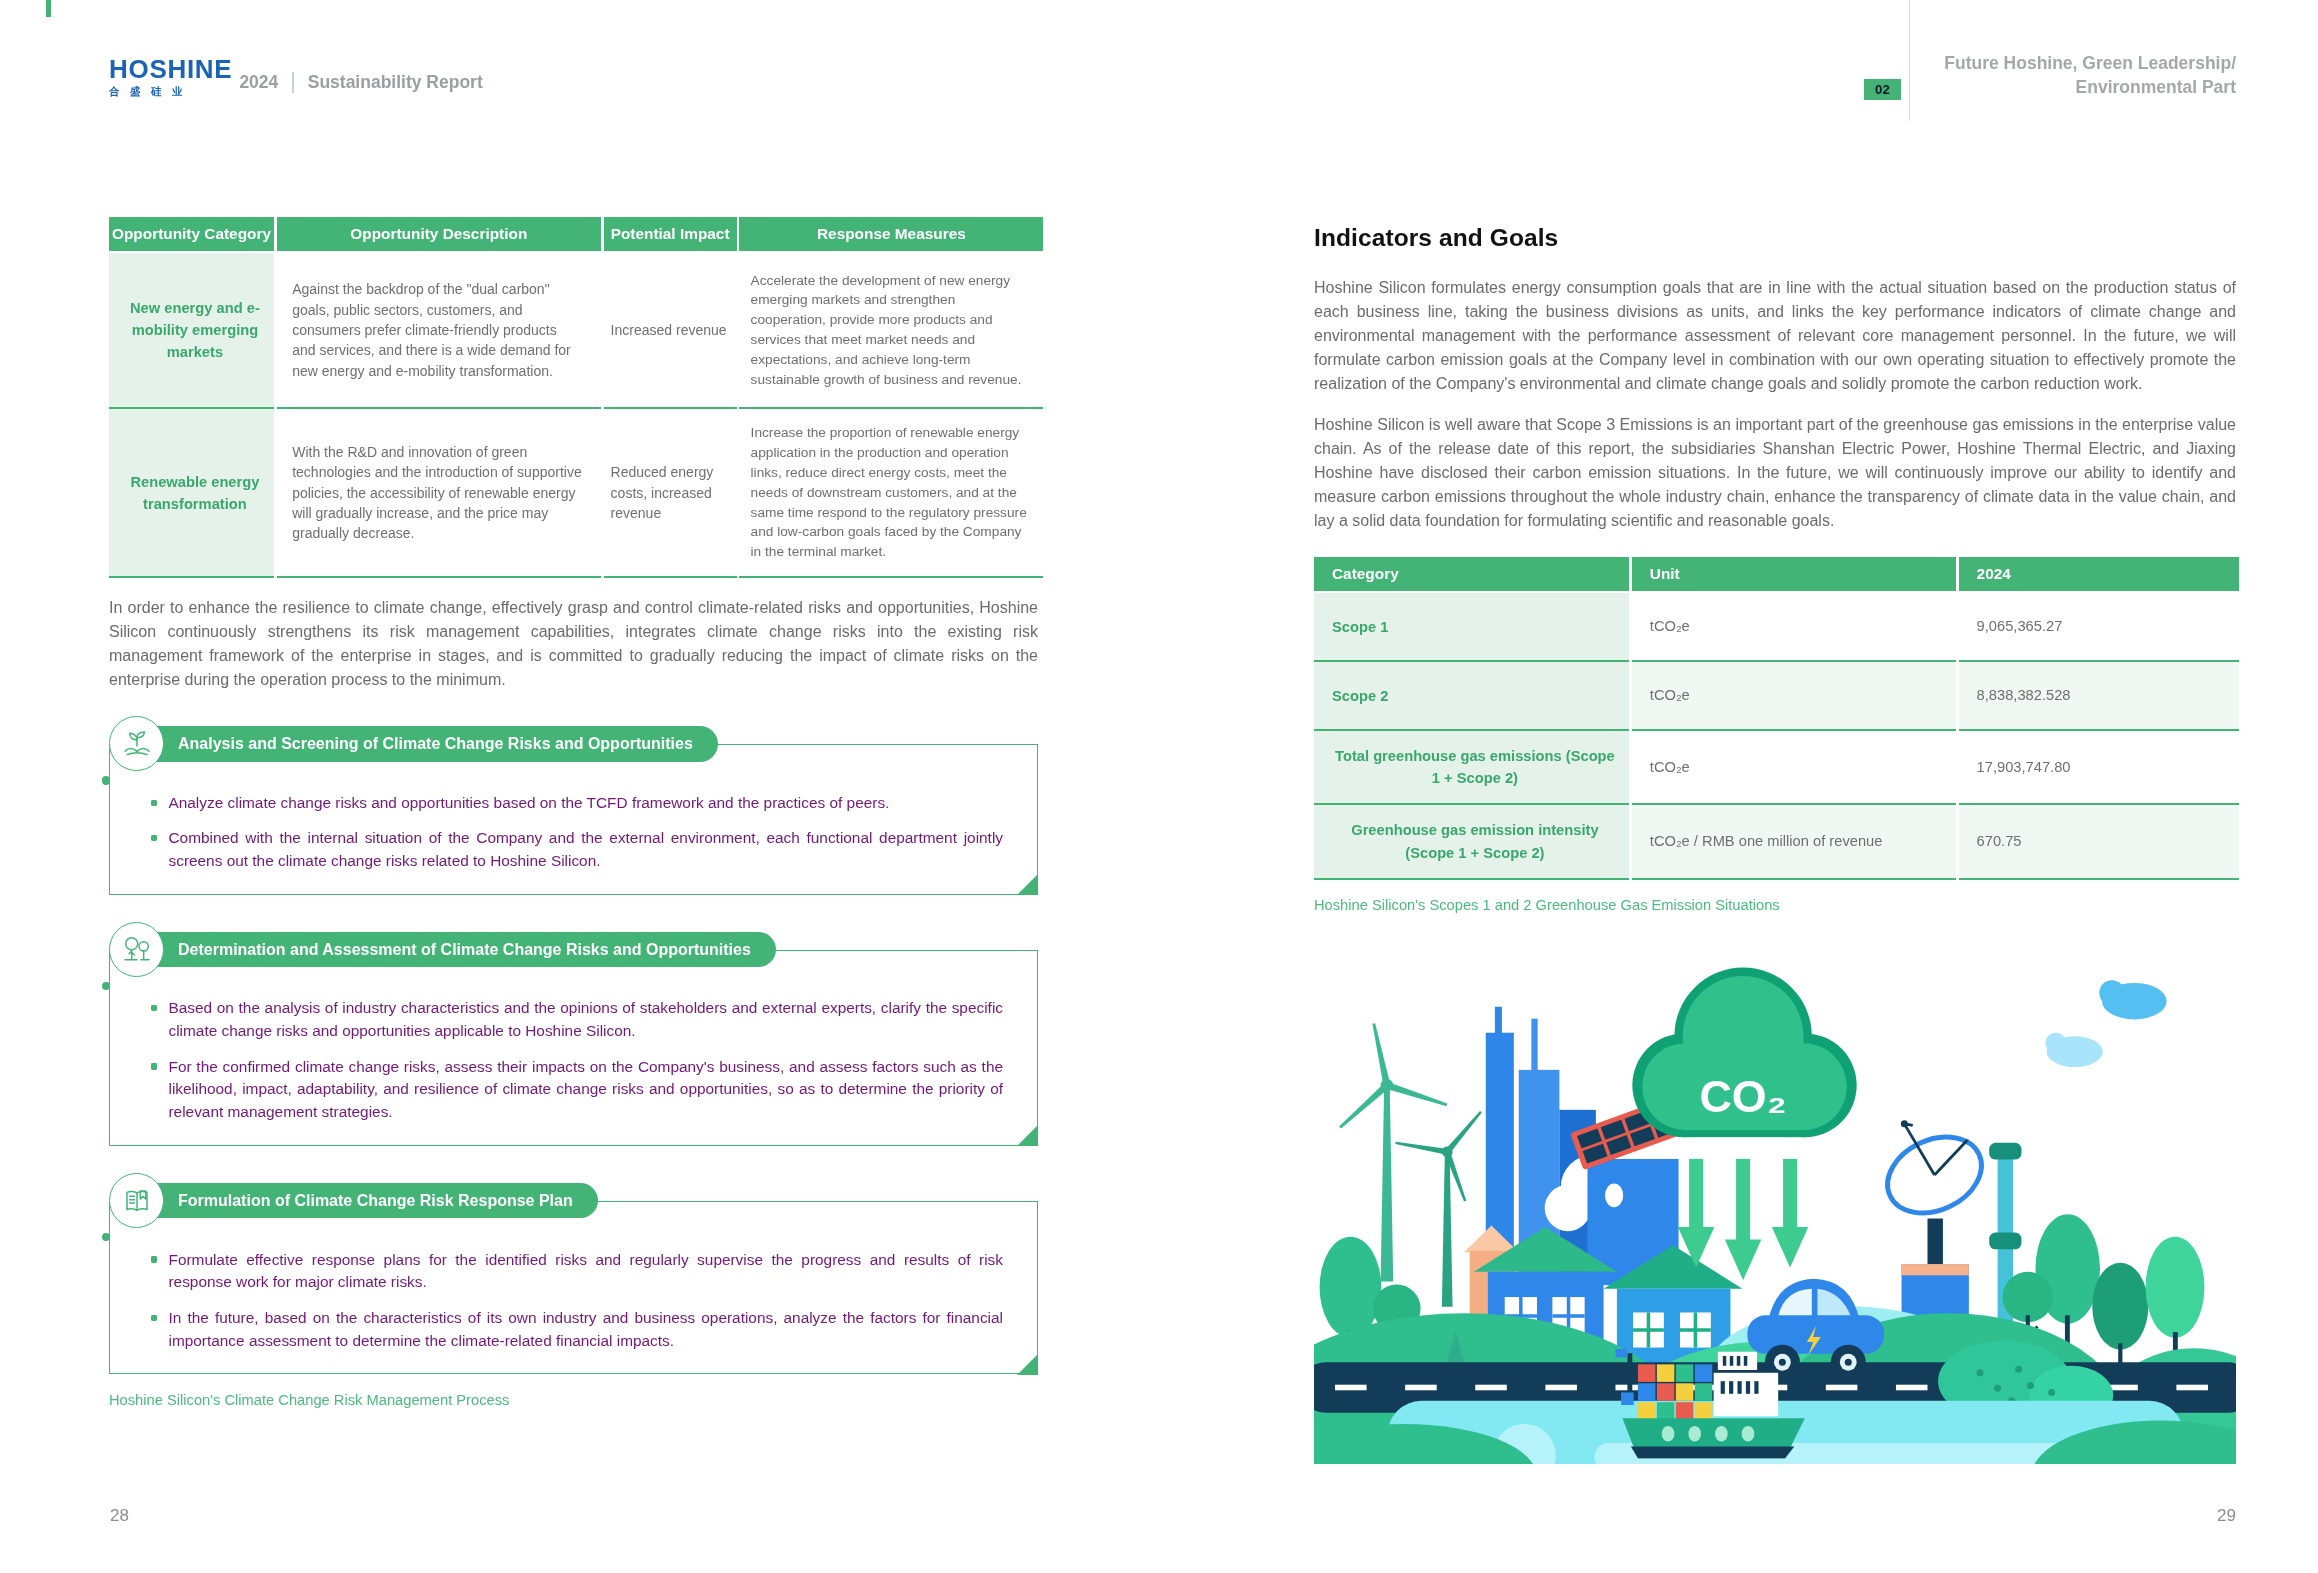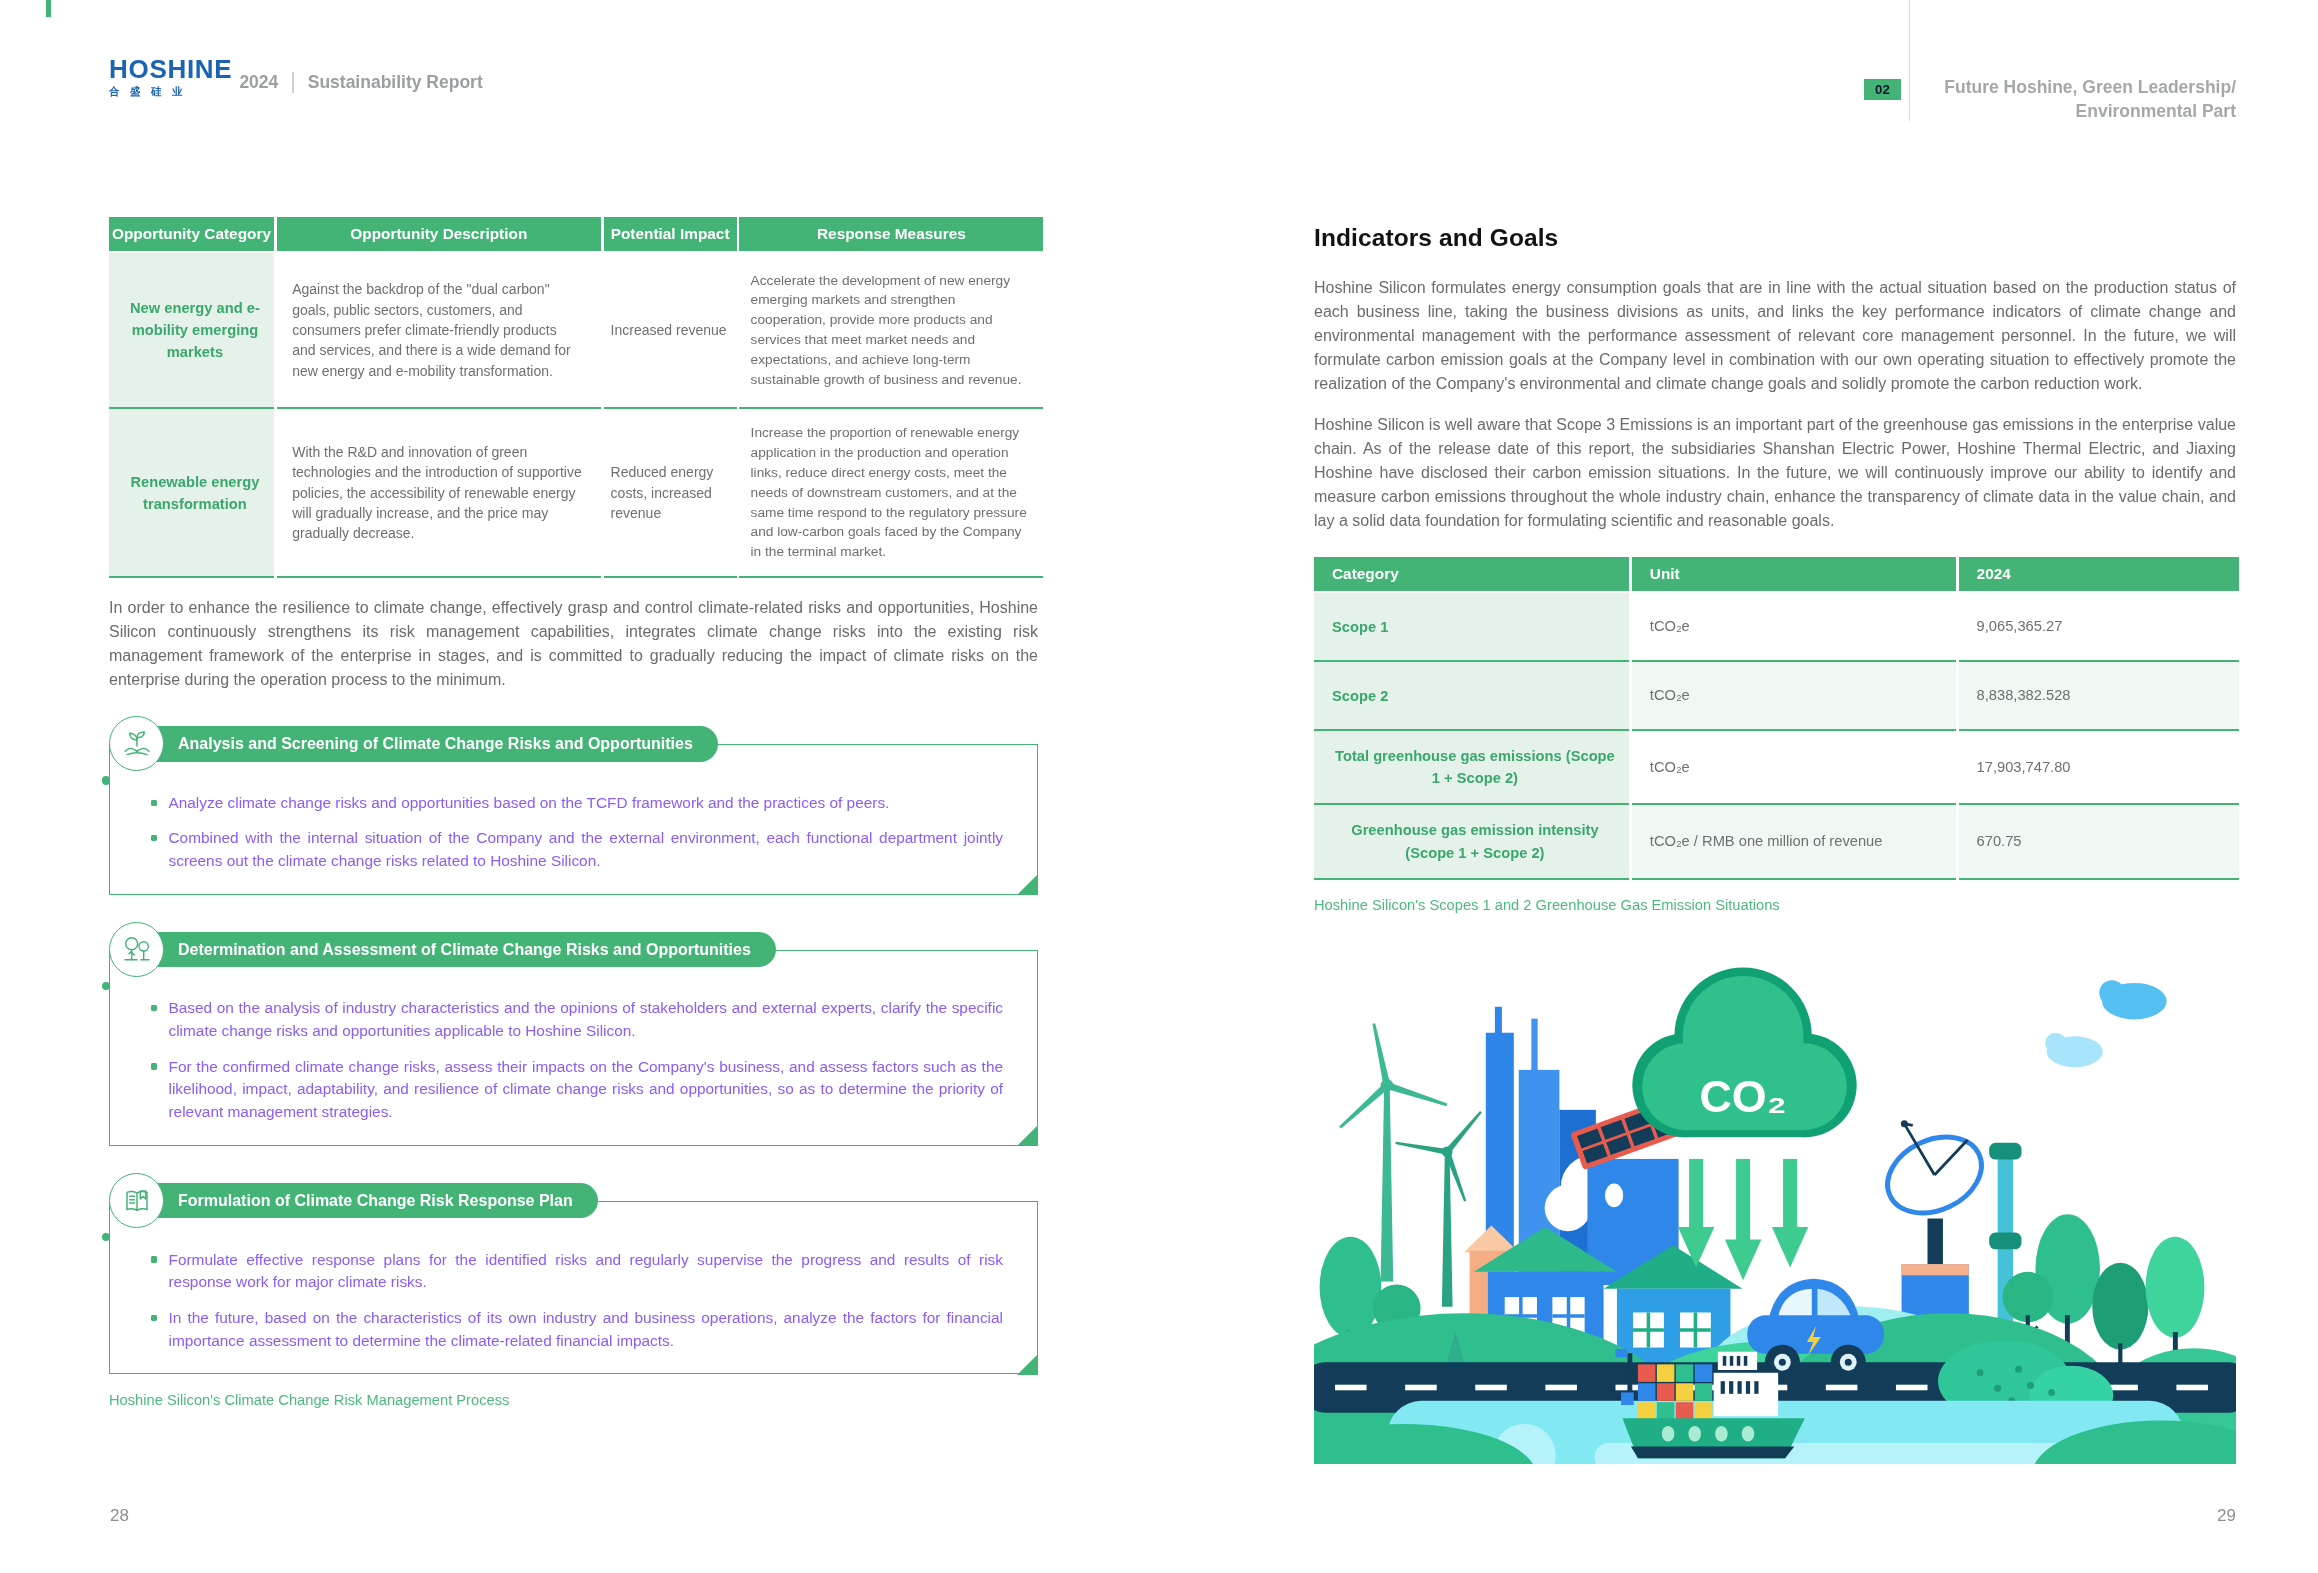--- a/index.html
+++ b/index.html
@@ -15,21 +15,21 @@
   .logo { display:flex; flex-direction:column; }
   .logo-en { font-size:26px; font-weight:800; color:#1a63b5; letter-spacing:0.7px; line-height:1; }
   .logo-cn { font-size:10.5px; font-weight:700; color:#1a63b5; letter-spacing:10.5px; margin-top:2.8px; white-space:nowrap; }
   .hdr-meta { display:flex; align-items:center; gap:14px; margin-top:9.8px; }
   .hdr-year, .hdr-title { font-size:17.5px; font-weight:700; color:#9b9fa1; }
   .hdr-divider { width:1.4px; height:21px; background:#ccd1d3; }
   .chapter-divider { position:absolute; left:1909px; top:0; width:1.4px; height:121px; background:#d9dcdd; }
   .chapter-badge { position:absolute; left:1864px; top:79px; width:37px; height:21px;
     background:#43b476; color:#0f172a; font-size:13.3px; font-weight:700;
     display:flex; align-items:center; justify-content:center; }
-  .chapter-title { position:absolute; right:83px; top:76px; text-align:right;
+  .chapter-title { position:absolute; right:83px; top:52px; text-align:right;
     font-size:17.5px; font-weight:700; color:#a5a8aa; line-height:1.35; }
   
   .col-left  { position:absolute; left:109px;  top:217px; width:929px; }
   .col-right { position:absolute; left:1314px; top:224px; width:922px; }
   
   .otr { display:grid; grid-template-columns:165px 324px 133px 304px; column-gap:2.8px; }
   .rtr { display:grid; grid-template-columns:315px 324px 280px; column-gap:2.8px; }
   .th { background:#43b476; color:#fff; font-weight:700; font-size:15.4px; height:34px;
         display:flex; align-items:center; justify-content:center; }
   .th.left { justify-content:flex-start; padding-left:18px; }
@@ -61,21 +61,21 @@
     padding:9px 25px 9px 38px; border-radius:19.6px; z-index:2; line-height:1.1; }
   .module-box { position:relative; border:1.4px solid #43b476; margin-top:-27px;
     padding:34px 34px 21px 41px; z-index:1; }
   .ring { position:absolute; left:-8.4px; top:31px; width:8.4px; height:8.4px;
     border:4.2px solid #43b476; border-radius:50%; background:#fff; }
   .tri { position:absolute; right:-1.4px; bottom:-1.4px; width:0; height:0;
     border-left:21px solid transparent; border-bottom:21px solid #43b476; }
   .bullet { display:flex; margin-top:12.6px; }
   .bullet:first-child { margin-top:0; }
   .bdot { width:6.3px; height:6.3px; background:#43b476; border-radius:1.4px; margin:7.7px 11.2px 0 0; flex:none; }
-  .btext { font-size:15.4px; line-height:1.48; color:#8b5cf6; text-align:justify; }
+  .btext { font-size:15.4px; line-height:1.48; color:#701a75; text-align:justify; }
   svg text { font-family:"Liberation Sans","DejaVu Sans",sans-serif; }
 </style>
 </head>
 <body>
 
 <div class="corner-tick"></div>
 
 <div class="header-left">
   <div class="logo">
     <span class="logo-en">HOSHINE</span>

